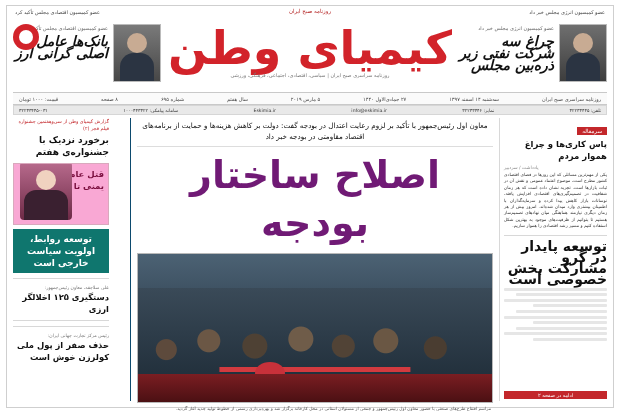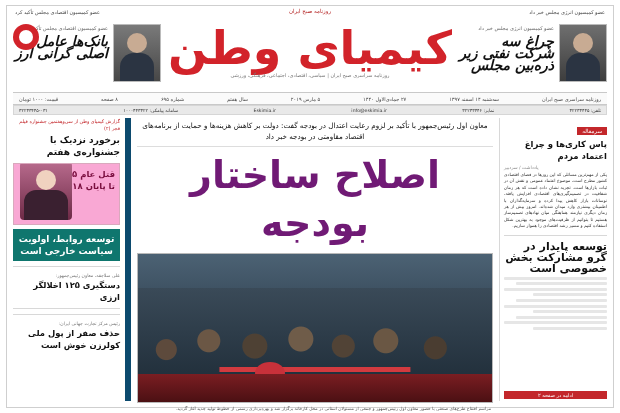--- a/index.html
+++ b/index.html
@@ -39,30 +39,30 @@
   .infobar .items{display:flex;justify-content:space-between;align-items:center;height:11px;padding:0 6px;font-size:5px;color:#444;}
   .infobar .items span{white-space:nowrap;}
 
   
   .contactbar{position:absolute;right:6px;left:6px;top:99px;height:10px;background:#e9e9e9;border:1px solid #d6d6d6;box-sizing:border-box;}
   .contactbar .items{display:flex;justify-content:space-between;align-items:center;height:8px;padding:0 5px;font-size:4.6px;color:#333;}
 
   
   .cols{position:absolute;right:6px;left:6px;top:112px;bottom:6px;}
   .col-right{position:absolute;right:0;top:0;width:108px;bottom:0;border-left:1px solid #d8d8d8;padding-left:4px;box-sizing:border-box;}
-  .col-left{position:absolute;left:0;top:0;width:118px;bottom:0;border-right:6px solid #0c4a6e;padding-right:5px;box-sizing:border-box;}
+  .col-left{position:absolute;left:0;top:0;width:118px;bottom:0;border-right:1px solid #0c4a6e;padding-right:21px;box-sizing:border-box;}
   .col-mid{position:absolute;right:114px;left:124px;top:0;bottom:0;}
 
   
   .rc-tag{display:inline-block;background:#c3272b;color:#fff;font-size:5.5px;padding:1px 5px;margin-bottom:3px;}
   .rc-head{font-size:8.5px;font-weight:bold;color:#111;line-height:12px;text-align:right;margin-bottom:3px;}
   .rc-byline{font-size:4.6px;color:#888;text-align:left;margin-bottom:2px;}
   .rc-body{font-size:4.4px;color:#333;line-height:6.4px;text-align:justify;}
   .rc-sep{height:1px;background:#d8d8d8;margin:5px 0;}
-  .rc-head2{font-size:11px;font-weight:bold;color:#111;line-height:11px;text-align:right;margin:3px 0;}
+  .rc-head2{font-size:14px;font-weight:bold;color:#111;line-height:11px;text-align:right;margin:3px 0;}
   .fake-line{height:3px;background:#e6e6e6;margin:2.6px 0;border-radius:1px;}
   .fake-line.s{width:72%;}
   .fake-line.m{width:88%;}
   .rc-bottomtag{position:absolute;bottom:2px;right:0;left:4px;text-align:center;font-size:5px;color:#fff;background:#c3272b;padding:1px 0;}
 
   
   .lc-block{margin-bottom:5px;}
   .lc-kicker{font-size:4.8px;color:#c3272b;text-align:right;line-height:7px;}
   .lc-head{font-size:9px;font-weight:bold;color:#111;text-align:right;line-height:12px;margin-top:2px;}
   .lc-promo{position:relative;width:100%;height:62px;background:#f9a8d4;border:1px solid #d9a9bd;box-sizing:border-box;overflow:hidden;margin:4px 0;}
@@ -157,21 +157,21 @@
         <span>Eskimia.ir</span>
         <span>سامانه پیامکی: ۱۰۰۰۴۴۳۳۲۲</span>
         <span>۳۲۲۳۳۴۴۵-۰۳۱</span>
       </div>
     </div>
 
     <div class="cols">
 
       <div class="col-right">
         <div class="rc-tag">سرمقاله</div>
-        <div class="rc-head">پاس کاری‌ها و چراغ اعتماد مردم</div>
+        <div class="rc-head">پاس کاری‌ها و چراغ هموار مردم</div>
         <div class="rc-byline">یادداشت / سردبیر</div>
         <div class="rc-body">یکی از مهم‌ترین مسائلی که این روزها در فضای اقتصادی کشور مطرح است، موضوع اعتماد عمومی و نقش آن در ثبات بازارها است. تجربه نشان داده است که هر زمان شفافیت در تصمیم‌گیری‌های اقتصادی افزایش یافته، نوسانات بازار کاهش پیدا کرده و سرمایه‌گذاران با اطمینان بیشتری وارد میدان شده‌اند. امروز بیش از هر زمان دیگری نیازمند هماهنگی میان نهادهای تصمیم‌ساز هستیم تا بتوانیم از ظرفیت‌های موجود به بهترین شکل استفاده کنیم و مسیر رشد اقتصادی را هموار سازیم.</div>
         <div class="rc-sep"></div>
         <div class="rc-head2">توسعه پایدار در گرو مشارکت بخش خصوصی است</div>
         <div class="fake-line"></div>
         <div class="fake-line m"></div>
         <div class="fake-line"></div>
         <div class="fake-line s"></div>
         <div class="fake-line m"></div>
         <div class="fake-line"></div>

